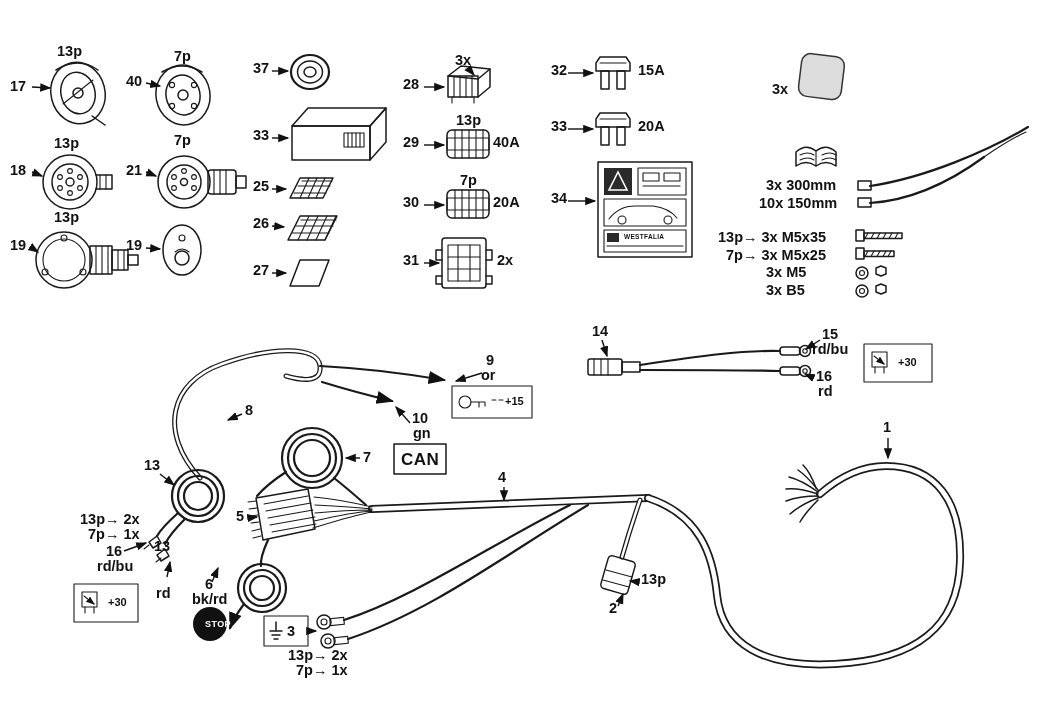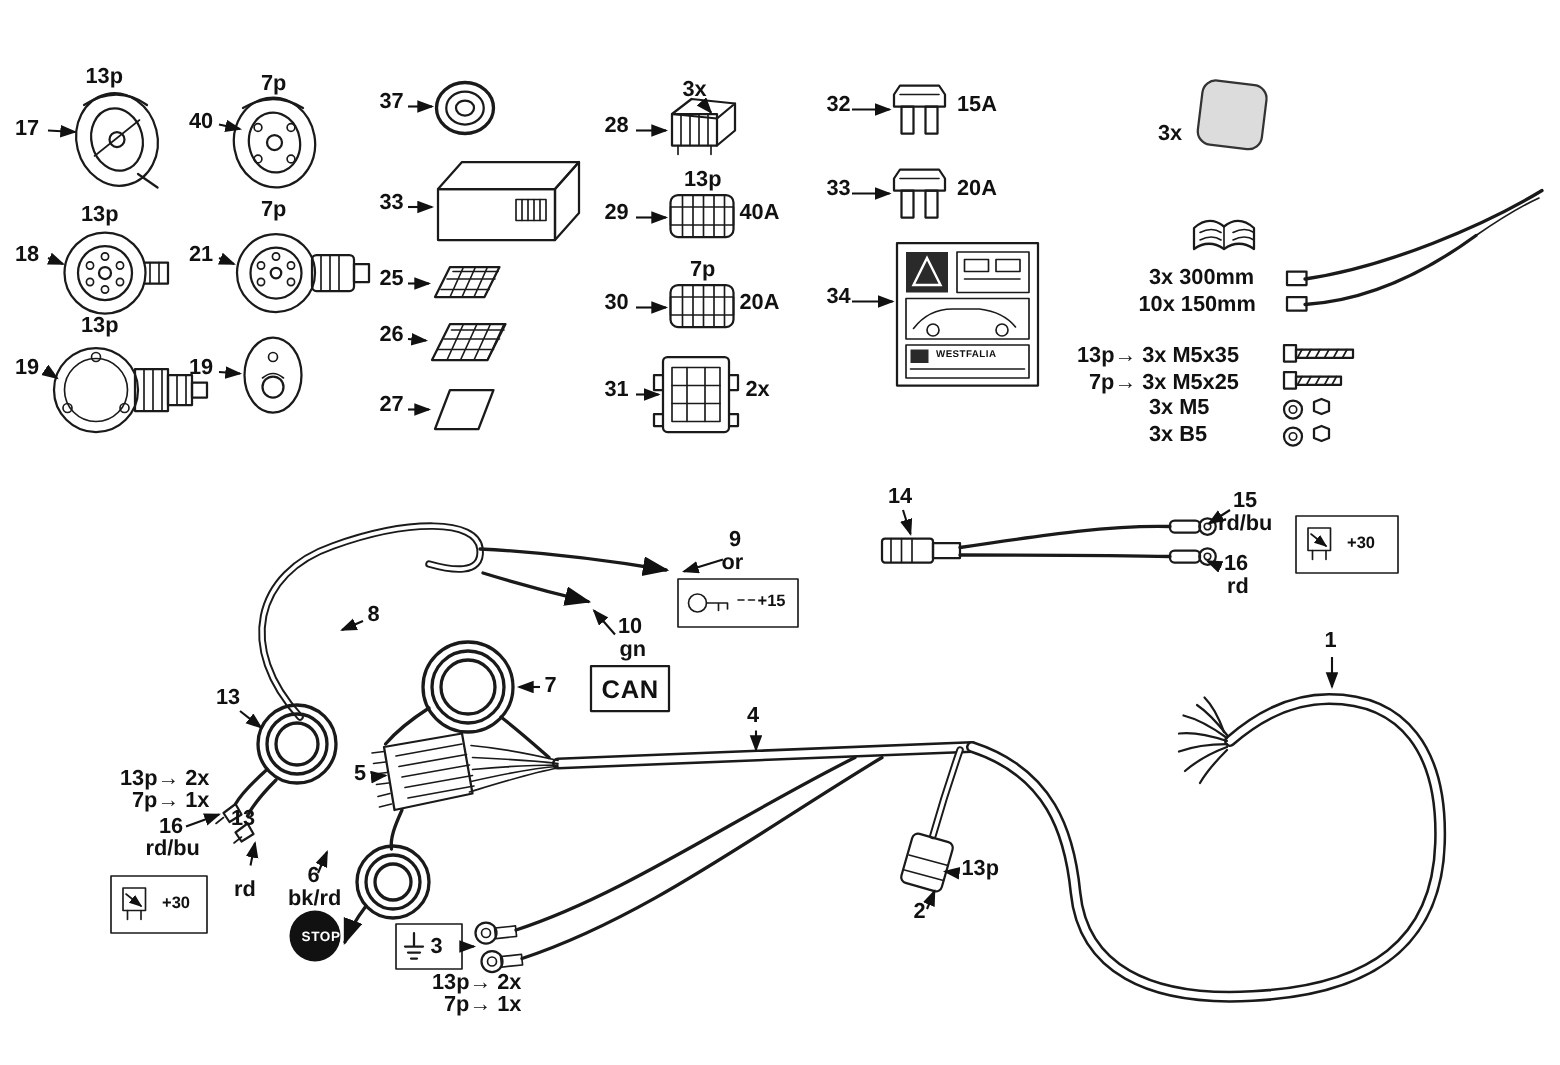--- a/index.html
+++ b/index.html
@@ -7,21 +7,21 @@
   #stage {
     position:relative; width:1040px; height:710px; background:#ffffff;
     font-family:"Liberation Sans", sans-serif; overflow:hidden;border-radius:16px;
   }
   svg.art { position:absolute; left:0; top:0; }
   .lbl { position:absolute; font-weight:bold; font-size:14.5px; line-height:1;
          color:#111; white-space:nowrap; }
   .sm  { font-size:11px; }
   .lg  { font-size:17px; letter-spacing:.5px; }
   .xs  { font-size:6.5px; letter-spacing:.3px; }
-  .stop-t { font-size:9px; color:#fff; width:34px; text-align:right; letter-spacing:.4px; }
+  .stop-t { font-size:9px; color:#fff; width:34px; text-align:left; letter-spacing:.4px;padding-left:12px; }
   
   .ln  { stroke:#1a1a1a; fill:none; stroke-width:1.5; stroke-linecap:round; stroke-linejoin:round; }
   .t2  { stroke-width:2.2; }
   .t1  { stroke-width:1.1; }
   .to  { stroke:#1a1a1a; fill:none; stroke-width:8;   stroke-linecap:round; }
   .ti  { stroke:#ffffff; fill:none; stroke-width:4.6; stroke-linecap:round; }
   .to2 { stroke:#1a1a1a; fill:none; stroke-width:5;   stroke-linecap:round; }
   .ti2 { stroke:#ffffff; fill:none; stroke-width:2.4; stroke-linecap:round; }
   .fill-d { fill:#2a2a2a; stroke:none; }
   .fill-g { fill:#dcdcdc; stroke:#333; stroke-width:1.5; }

